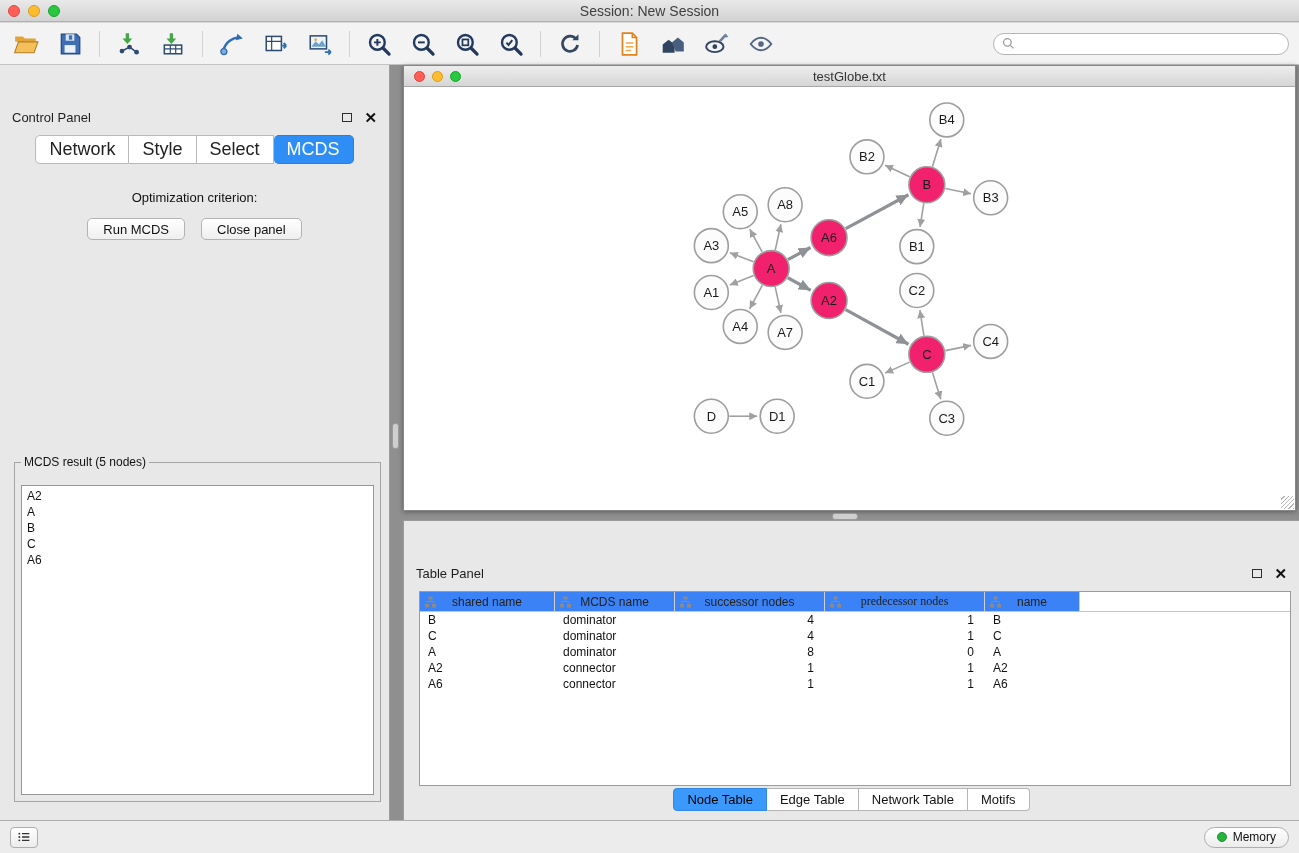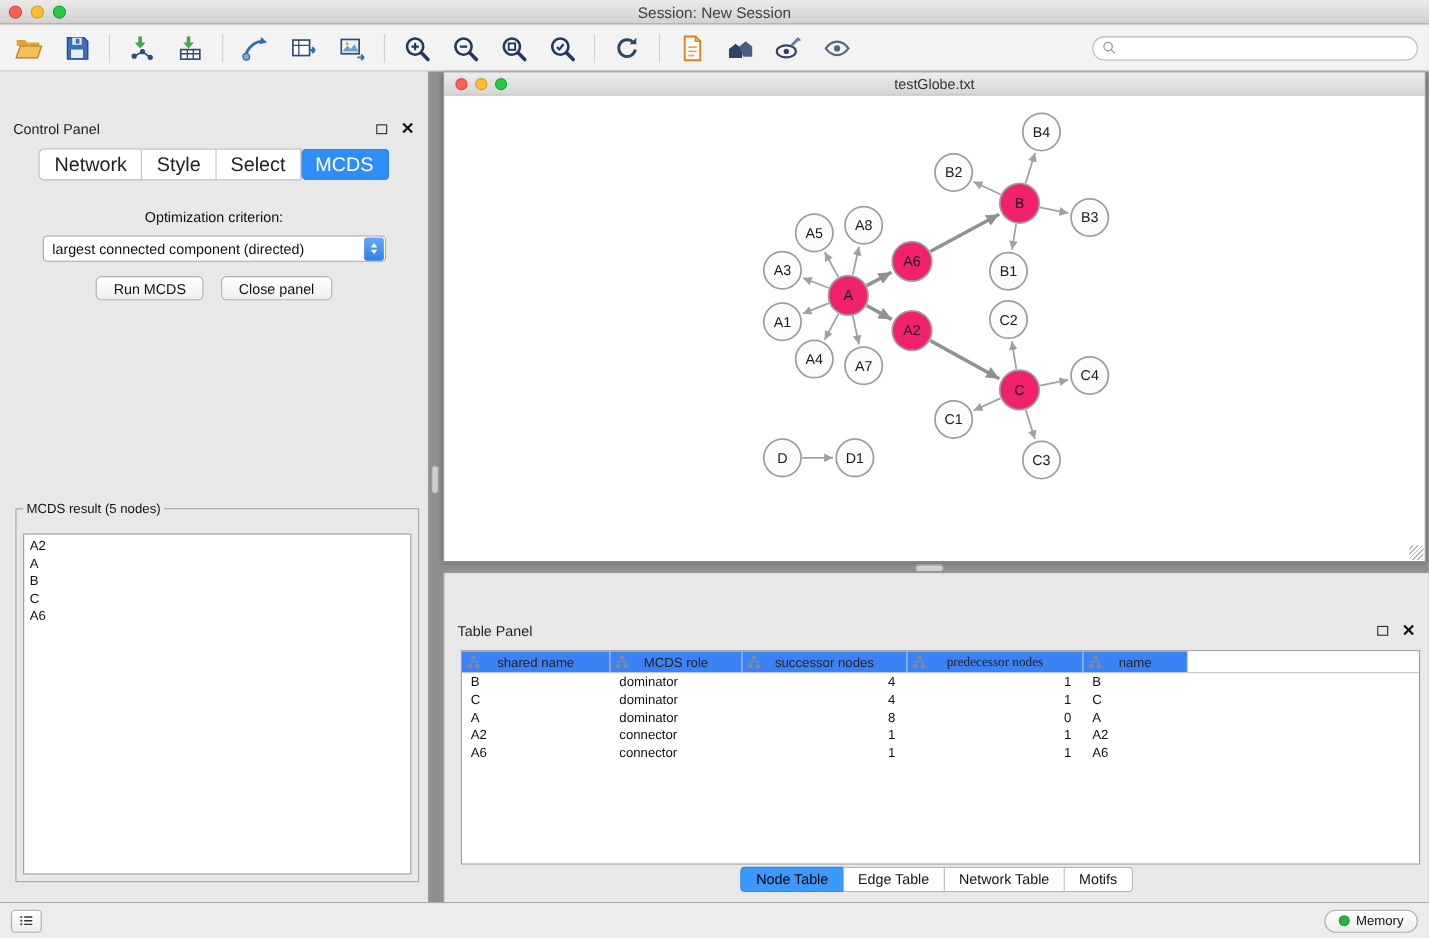--- a/index.html
+++ b/index.html
@@ -285,27 +285,20 @@
 
     <div class="ctabs">
         <div class="ctab">Network</div>
         <div class="ctab">Style</div>
         <div class="ctab">Select</div>
         <div class="ctab active">MCDS</div>
       </div>
 
     <div class="opt-label">Optimization criterion:</div>
 
-    <div class="combo">
-      <span class="combo-text">largest connected component (directed)</span>
-      <span class="combo-btn">
-        <span class="arr-up"></span>
-          <span class="arr-dn"></span>
-      </span>
-    </div>
 
     <div class="cp-buttons">
       <div class="btn">Run MCDS</div>
       <div class="btn">Close panel</div>
     </div>
 
     <fieldset class="result">
       <legend>MCDS result (5 nodes)</legend>
       <div class="listbox">
           <div class="list-item">A2</div>
@@ -525,21 +518,21 @@
               </svg>
               <span>shared name</span>
             </div>
             <div class="th" style="width: 120px;">
               <svg viewBox="0 0 11 12">
                 <rect x="3.5" y="0.5" width="4" height="3" fill="#8a8a8a"></rect>
                 <path d="M5.5 3.5v2M1.8 5.5h7.4M1.8 5.5v2M9.2 5.5v2" stroke="#8a8a8a" fill="none"></path>
                 <rect x="0" y="8" width="4" height="3.5" fill="#8a8a8a"></rect>
                 <rect x="7" y="8" width="4" height="3.5" fill="#8a8a8a"></rect>
               </svg>
-              <span>MCDS role</span>
+              <span>MCDS name</span>
             </div>
             <div class="th" style="width: 150px;">
               <svg viewBox="0 0 11 12">
                 <rect x="3.5" y="0.5" width="4" height="3" fill="#8a8a8a"></rect>
                 <path d="M5.5 3.5v2M1.8 5.5h7.4M1.8 5.5v2M9.2 5.5v2" stroke="#8a8a8a" fill="none"></path>
                 <rect x="0" y="8" width="4" height="3.5" fill="#8a8a8a"></rect>
                 <rect x="7" y="8" width="4" height="3.5" fill="#8a8a8a"></rect>
               </svg>
               <span>successor nodes</span>
             </div>

